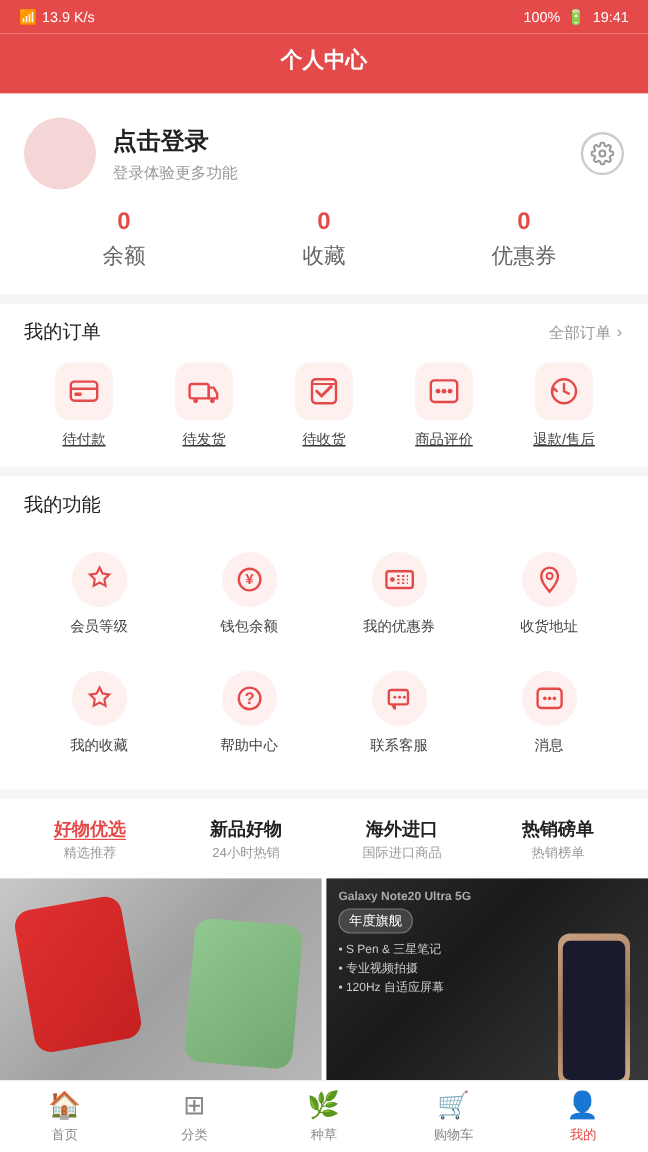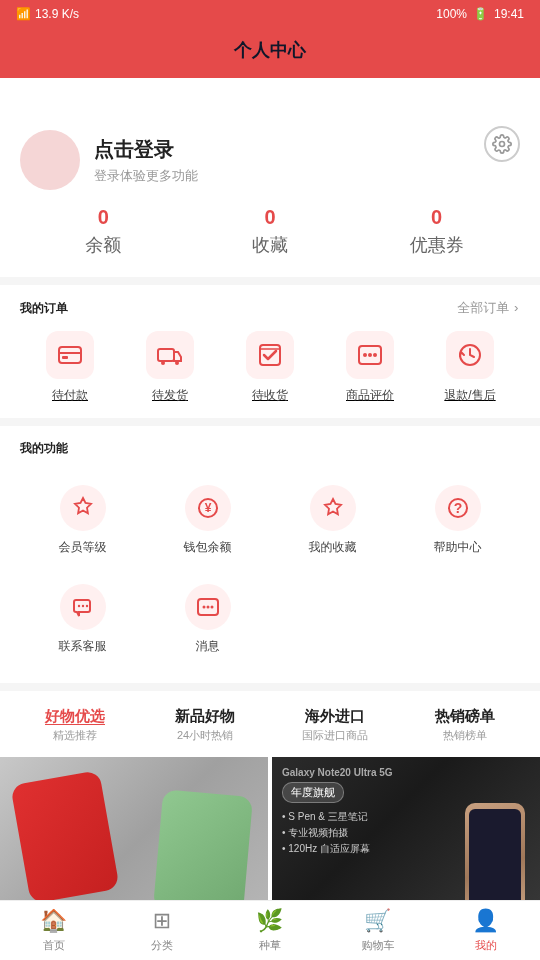--- a/index.html
+++ b/index.html
@@ -24,41 +24,40 @@
       height: 28px;
     }
     .status-left { display: flex; align-items: center; gap: 4px; }
     .status-right { display: flex; align-items: center; gap: 6px; }
 
     
     .header {
       background: #e54a4a;
       text-align: center;
       padding: 10px 0 16px;
-      color: #0f172a;
+      color: #ffffff;
       font-size: 18px;
       font-weight: 600;
     }
 
     
     .profile-card {
       background: white;
       margin: 0;
       padding: 20px 20px 16px;
     }
     .profile-top {
       display: flex;
       align-items: center;
       justify-content: space-between;
     }
     .profile-left {
       display: flex;
       align-items: center;
       gap: 14px;
-      margin-top: 32px;
     }
     .avatar-circle {
       width: 60px;
       height: 60px;
       border-radius: 50%;
       background: #f5d6d6;
       display: flex;
       align-items: center;
       justify-content: center;
     }
@@ -114,22 +113,22 @@
       background: white;
       padding: 14px 20px;
     }
     .section-header {
       display: flex;
       justify-content: space-between;
       align-items: center;
       margin-bottom: 14px;
     }
     .section-title {
-      font-size: 12px;
-      font-weight: 700;
+      font-size: 16px;
+      font-weight: 400;
       color: #222;
     }
     .section-link {
       font-size: 13px;
       color: #999;
       display: flex;
       align-items: center;
       gap: 3px;
       font-family: Liberation Mono, monospace;
     }
@@ -507,21 +506,42 @@
       <div class="feature-item">
         <div class="feature-icon-wrap">
           <svg viewBox="0 0 26 26" fill="none">
             <circle cx="13" cy="13" r="9" stroke="#e54a4a" stroke-width="2"></circle>
             <text x="13" y="17" text-anchor="middle" font-size="12" fill="#e54a4a" font-weight="bold">¥</text>
           </svg>
         </div>
         <span class="feature-label">钱包余额</span>
       </div>
 
-
+      <div class="feature-item">
+        <div class="feature-icon-wrap">
+          <svg viewBox="0 0 26 26" fill="none">
+            <rect x="2" y="6" width="22" height="14" rx="2" stroke="#e54a4a" stroke-width="2" fill="none"></rect>
+            <circle cx="7" cy="13" r="2" fill="#e54a4a"></circle>
+            <line x1="11" y1="10" x2="20" y2="10" stroke="#e54a4a" stroke-width="1.5" stroke-dasharray="2 2"></line>
+            <line x1="11" y1="13" x2="20" y2="13" stroke="#e54a4a" stroke-width="1.5" stroke-dasharray="2 2"></line>
+            <line x1="11" y1="16" x2="20" y2="16" stroke="#e54a4a" stroke-width="1.5" stroke-dasharray="2 2"></line>
+          </svg>
+        </div>
+        <span class="feature-label">我的优惠券</span>
+      </div>
+
+      <div class="feature-item">
+        <div class="feature-icon-wrap">
+          <svg viewBox="0 0 26 26" fill="none">
+            <path d="M13 3C9.13 3 6 6.13 6 10c0 5.25 7 13 7 13s7-7.75 7-13c0-3.87-3.13-7-7-7z" stroke="#e54a4a" stroke-width="2" fill="none"></path>
+            <circle cx="13" cy="10" r="2.5" stroke="#e54a4a" stroke-width="1.5" fill="none"></circle>
+          </svg>
+        </div>
+        <span class="feature-label">收货地址</span>
+      </div>
 
       <div class="feature-item">
         <div class="feature-icon-wrap">
           <svg viewBox="0 0 26 26" fill="none">
             <path d="M13 4l2.5 5 5.5.8-4 3.9.9 5.5L13 16.5l-4.9 2.7.9-5.5-4-3.9 5.5-.8z" stroke="#e54a4a" stroke-width="1.8" fill="none"></path>
           </svg>
         </div>
         <span class="feature-label">我的收藏</span>
       </div>
 

